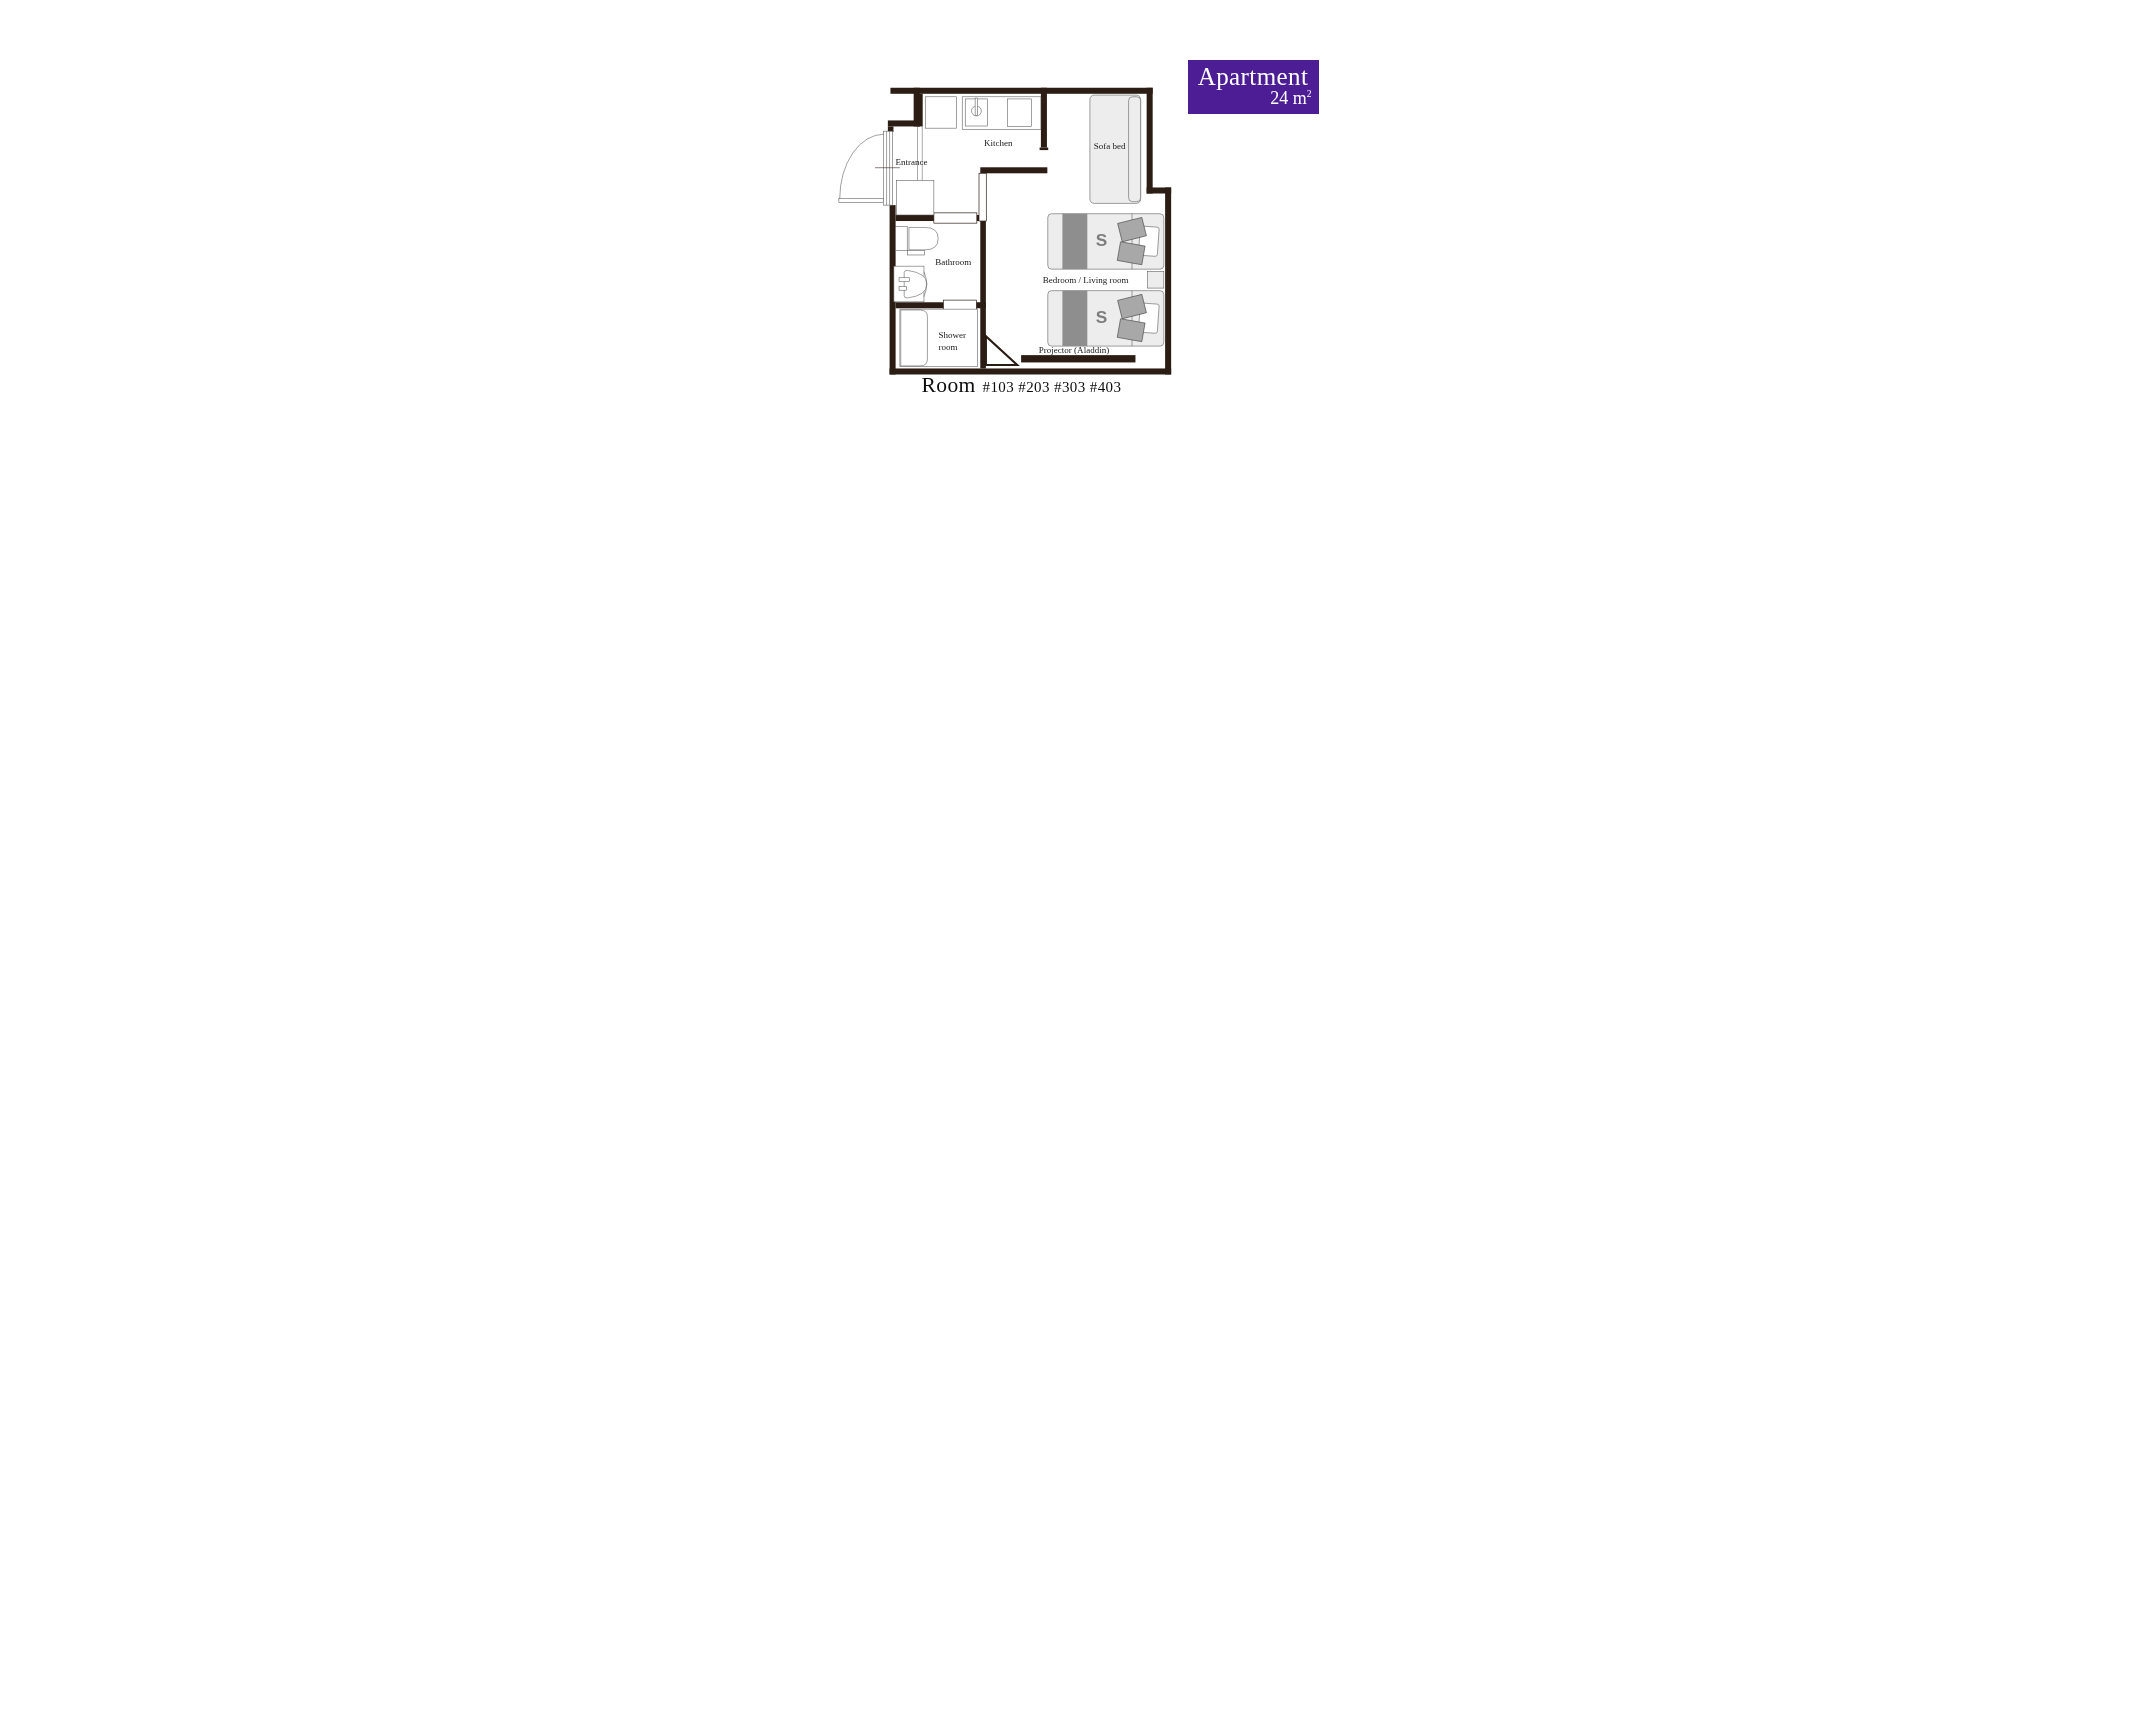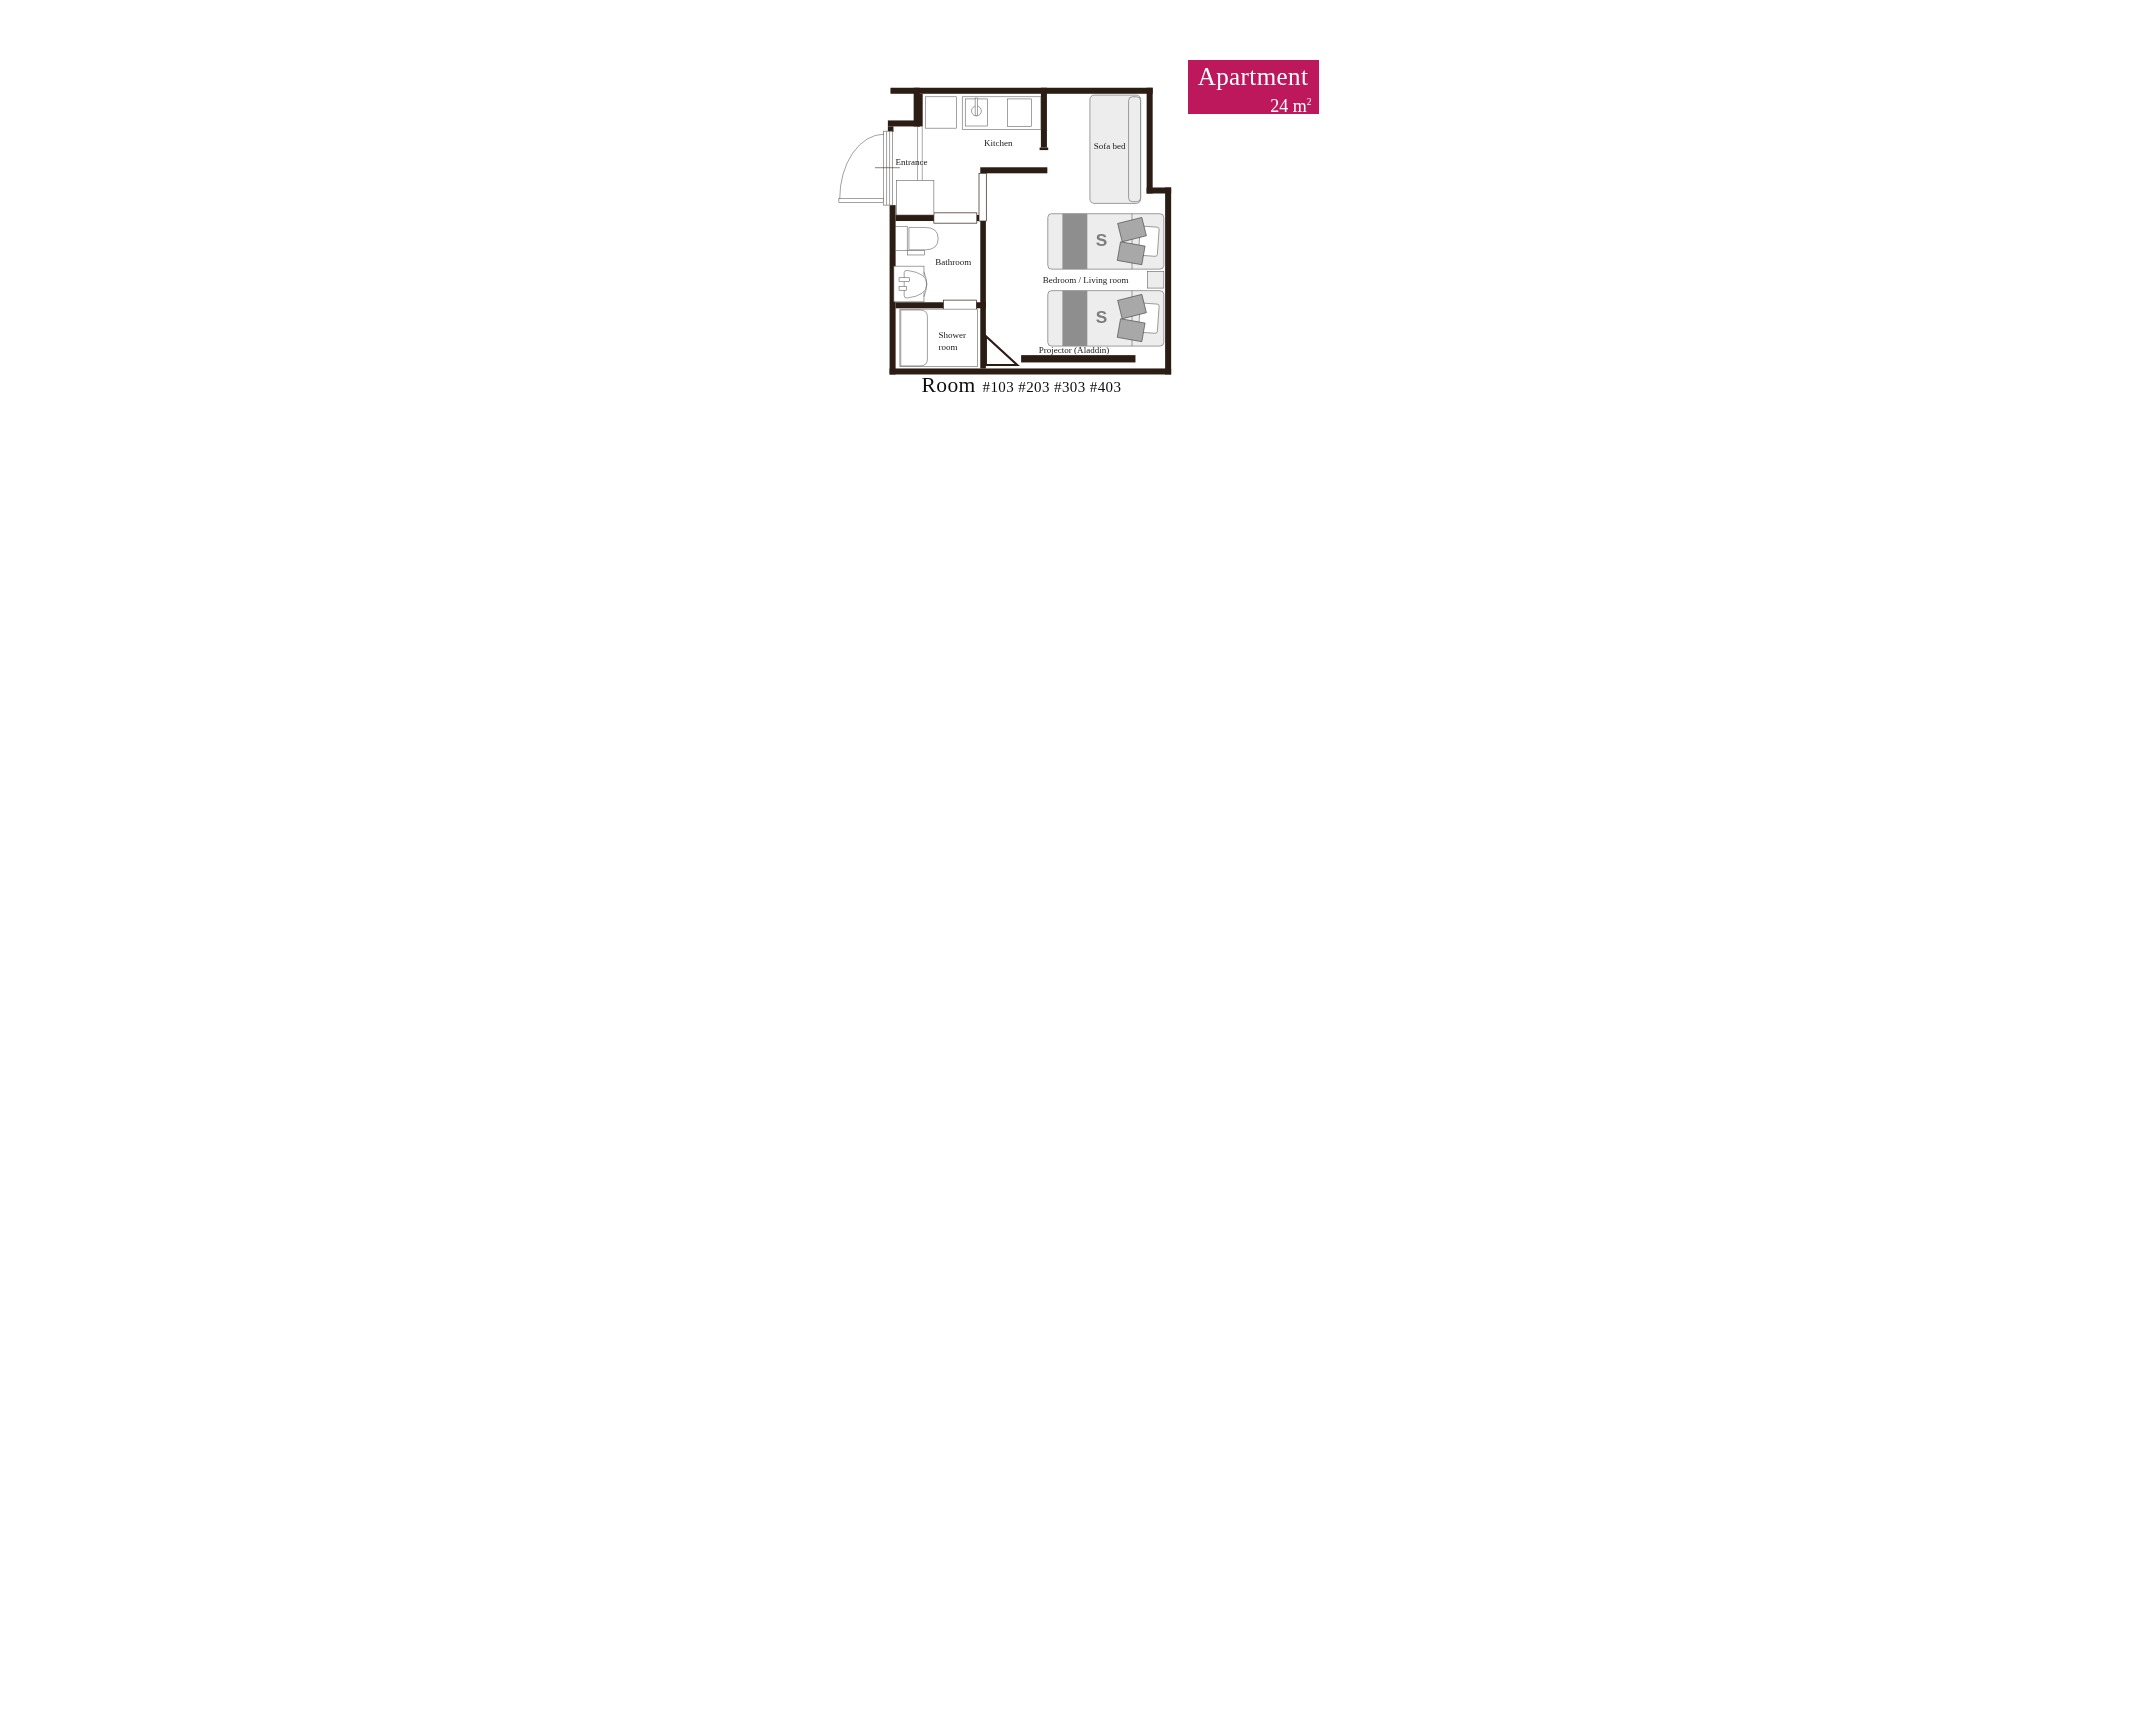--- a/index.html
+++ b/index.html
@@ -12,29 +12,29 @@
   .room-label {
     font-family:"Liberation Serif", serif;
     font-size:21px; fill:#1a1a1a;
   }
   .bed-mark {
     font-family:"Liberation Sans", sans-serif;
     font-weight:bold; font-size:40px; fill:#7d7d7d;
   }
   .title-card {
     position:absolute; left:399px; top:60px; width:131px; height:54px;
-    background:#be185d; color:#ffffff;
+    background:#4c1d95; color:#ffffff;
   }
   .title-card .apt {
     text-align:center; font-size:25px; line-height:1.0;
     margin-top:4.3px; letter-spacing:0.4px;
   }
   .title-card .area {
     text-align:right; font-size:18px; line-height:1.0;
-    margin-top:8px; padding-right:6.9px;
+    margin-top:0px; padding-right:6.9px;
   }
   .title-card .area sup { font-size:9.5px; }
   .footer {
     position:absolute; left:133px; top:373px;
     display:flex; align-items:baseline; gap:6.9px; color:#0d0d0d;
   }
   .footer .room-word { font-size:21.5px; letter-spacing:0.4px; }
   .footer .room-nums { font-size:15px; letter-spacing:0.4px; }
 </style>
 </head>

